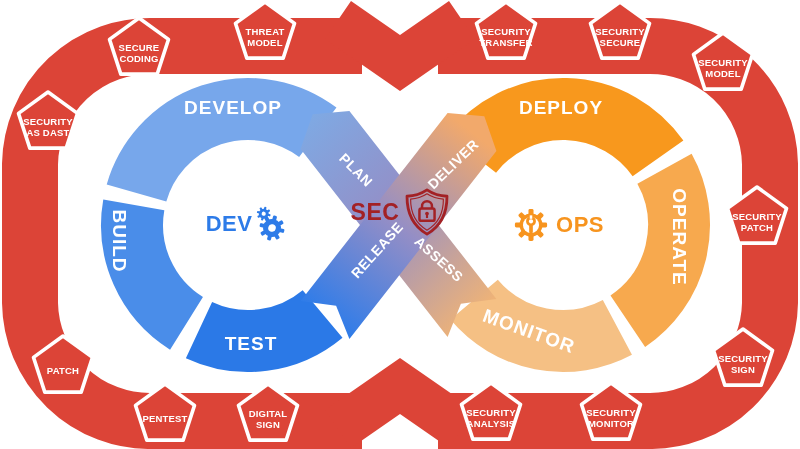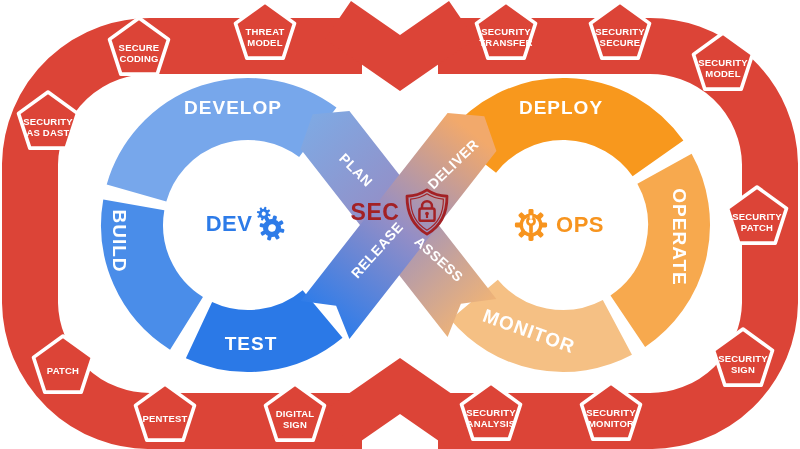--- a/index.html
+++ b/index.html
@@ -166,21 +166,21 @@
   </div>
   <div class="badge" style="left:130px;top:381px">
     <svg width="70" height="68" viewBox="-35 -34 70 68">
         <polygon points="0,-31 29.5,-9.6 18.2,25.1 -18.2,25.1 -29.5,-9.6" fill="#DC4437" stroke="#fff" stroke-width="3.6" stroke-linejoin="round"></polygon>
       </svg>
     <div class="badge-label">
         <span>PENTEST</span>
         <span></span>
       </div>
   </div>
-  <div class="badge" style="left:260px;top:381px">
+  <div class="badge" style="left:233px;top:381px">
     <svg width="70" height="68" viewBox="-35 -34 70 68">
         <polygon points="0,-31 29.5,-9.6 18.2,25.1 -18.2,25.1 -29.5,-9.6" fill="#DC4437" stroke="#fff" stroke-width="3.6" stroke-linejoin="round"></polygon>
       </svg>
     <div class="badge-label">
         <span>DIGITAL</span>
         <span>SIGN</span>
       </div>
   </div>
   <div class="badge" style="left:456px;top:380px">
     <svg width="70" height="68" viewBox="-35 -34 70 68">

